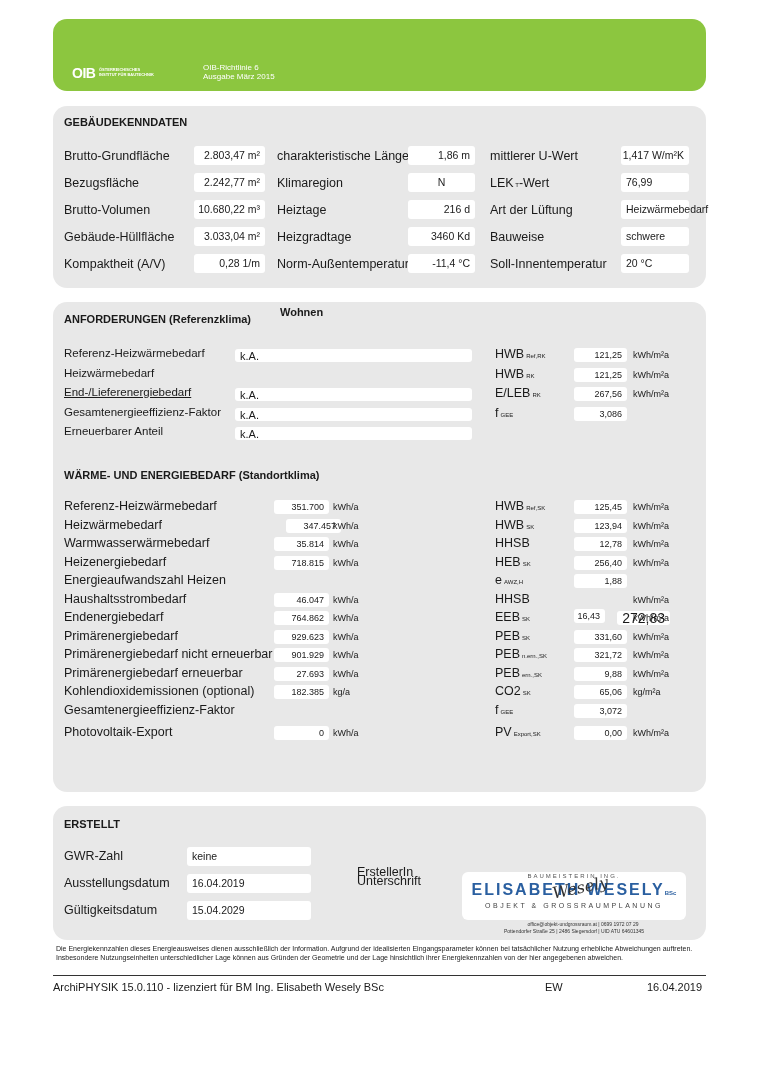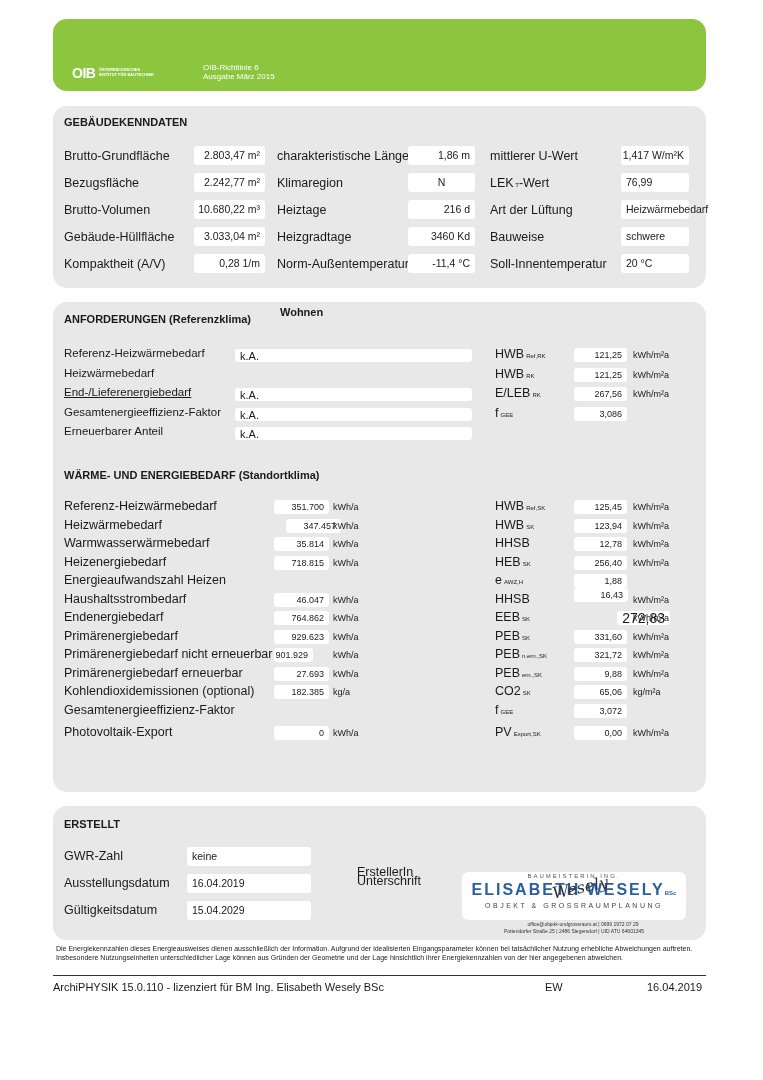--- a/index.html
+++ b/index.html
@@ -132,36 +132,36 @@
       <div class="abs sym" style="left:442px;top:252.5px;"><span>HEB</span><sub>SK</sub></div>
       <div class="abs box r" style="left:521px;top:253.5px;width:53px;height:14px;line-height:14px;font-size:9px;">256,40</div>
       <div class="abs unit" style="left:580px;top:255.5px;">kWh/m²a</div>
       <div class="abs lbl" style="left:11px;top:271px;">Energieaufwandszahl Heizen</div>
       <div class="abs sym" style="left:442px;top:271px;"><span>e</span><sub>AWZ,H</sub></div>
       <div class="abs box r" style="left:521px;top:272px;width:53px;height:14px;line-height:14px;font-size:9px;">1,88</div>
       <div class="abs lbl" style="left:11px;top:289.5px;">Haushaltsstrombedarf</div>
       <div class="abs box r" style="left:221px;top:290.5px;width:55px;height:14px;line-height:14px;font-size:9px;">46.047</div>
       <div class="abs unit" style="left:280px;top:292.5px;">kWh/a</div>
       <div class="abs sym" style="left:442px;top:289.5px;"><span>HHSB</span></div>
-      <div class="abs box r" style="left:521px;top:286px;width:54px;height:14px;line-height:14px;font-size:9px;">16,43</div>
+      <div class="abs box r" style="left:521px;top:307px;width:31px;height:14px;line-height:14px;font-size:9px;">16,43</div>
       <div class="abs unit" style="left:580px;top:292.5px;">kWh/m²a</div>
       <div class="abs lbl" style="left:11px;top:308px;">Endenergiebedarf</div>
       <div class="abs box r" style="left:221px;top:309px;width:55px;height:14px;line-height:14px;font-size:9px;">764.862</div>
       <div class="abs unit" style="left:280px;top:311px;">kWh/a</div>
       <div class="abs sym" style="left:442px;top:308px;"><span>EEB</span><sub>SK</sub></div>
       <div class="abs box r" style="left:521px;top:309px;width:53px;height:14px;line-height:14px;font-size:14px;margin-left:43px;">272,83</div>
       <div class="abs unit" style="left:580px;top:311px;">kWh/m²a</div>
       <div class="abs lbl" style="left:11px;top:326.5px;">Primärenergiebedarf</div>
       <div class="abs box r" style="left:221px;top:327.5px;width:55px;height:14px;line-height:14px;font-size:9px;">929.623</div>
       <div class="abs unit" style="left:280px;top:329.5px;">kWh/a</div>
       <div class="abs sym" style="left:442px;top:326.5px;"><span>PEB</span><sub>SK</sub></div>
       <div class="abs box r" style="left:521px;top:327.5px;width:53px;height:14px;line-height:14px;font-size:9px;">331,60</div>
       <div class="abs unit" style="left:580px;top:329.5px;">kWh/m²a</div>
       <div class="abs lbl" style="left:11px;top:345px;">Primärenergiebedarf nicht erneuerbar</div>
-      <div class="abs box r" style="left:221px;top:346px;width:39px;height:14px;line-height:14px;font-size:9px;">901.929</div>
+      <div class="abs box r" style="left:221px;top:346px;width:55px;height:14px;line-height:14px;font-size:9px;">901.929</div>
       <div class="abs unit" style="left:280px;top:348px;">kWh/a</div>
       <div class="abs sym" style="left:442px;top:345px;"><span>PEB</span><sub>n.ern.,SK</sub></div>
       <div class="abs box r" style="left:521px;top:346px;width:53px;height:14px;line-height:14px;font-size:9px;">321,72</div>
       <div class="abs unit" style="left:580px;top:348px;">kWh/m²a</div>
       <div class="abs lbl" style="left:11px;top:363.5px;">Primärenergiebedarf erneuerbar</div>
       <div class="abs box r" style="left:221px;top:364.5px;width:55px;height:14px;line-height:14px;font-size:9px;">27.693</div>
       <div class="abs unit" style="left:280px;top:366.5px;">kWh/a</div>
       <div class="abs sym" style="left:442px;top:363.5px;"><span>PEB</span><sub>ern.,SK</sub></div>
       <div class="abs box r" style="left:521px;top:364.5px;width:53px;height:14px;line-height:14px;font-size:9px;">9,88</div>
       <div class="abs unit" style="left:580px;top:366.5px;">kWh/m²a</div>

